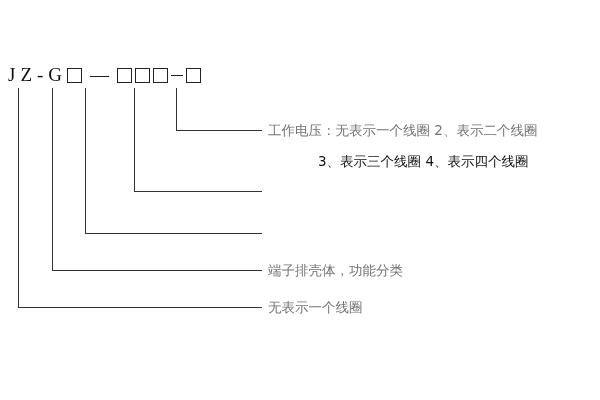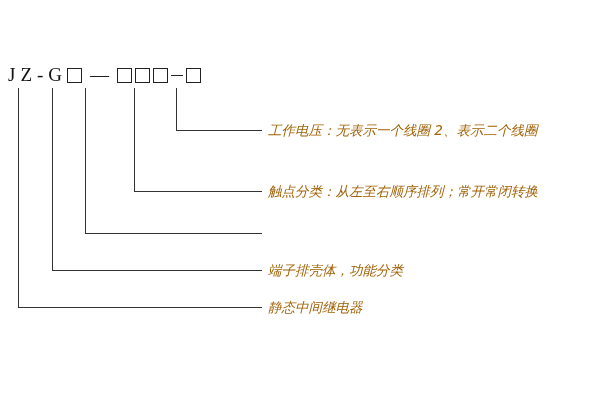--- a/index.html
+++ b/index.html
@@ -60,25 +60,24 @@
   .hline {
     position: absolute;
     height: 1px;
     background: #333333;
   }
 
   
   .caption {
     position: absolute;
     font-size: 13.5px;
-    color: #a16207;
+    color: #737373;
     white-space: nowrap;
     line-height: 18px;
     font-family: "DejaVu Sans", "Liberation Sans", sans-serif;
-    font-style: italic;
   }
   .caption-2nd {
     position: absolute;
     font-size: 13.5px;
     color: #111111;
     white-space: nowrap;
     line-height: 18px;
     font-family: "DejaVu Sans", "Liberation Sans", sans-serif;
   }
 </style>
@@ -125,21 +124,21 @@
   <div class="vline" style="left:85px; top:88px; height:145px;"></div>
   <div class="hline" style="left:85px; top:233px; width:177px;"></div>
 
   <div class="vline" style="left:52px; top:88px; height:182px;"></div>
   <div class="hline" style="left:52px; top:270px; width:210px;"></div>
 
   <div class="vline" style="left:18px; top:88px; height:219px;"></div>
   <div class="hline" style="left:18px; top:307px; width:244px;"></div>
 
   <div class="caption" style="left:268px; top:121px;">工作电压：无表示一个线圈    2、表示二个线圈</div>
+  <div class="caption-2nd" style="left:318px; top:152px;">3、表示三个线圈   4、表示四个线圈</div>
 
-  <div class="caption" style="left:268px; top:182px;">触点分类：从左至右顺序排列；常开常闭转换</div>
 
 
   <div class="caption" style="left:268px; top:261px;">端子排壳体，功能分类</div>
 
-  <div class="caption" style="left:268px; top:298px;">静态中间继电器</div>
+  <div class="caption" style="left:268px; top:298px;">无表示一个线圈</div>
 
 </div>
 
 </body></html>

